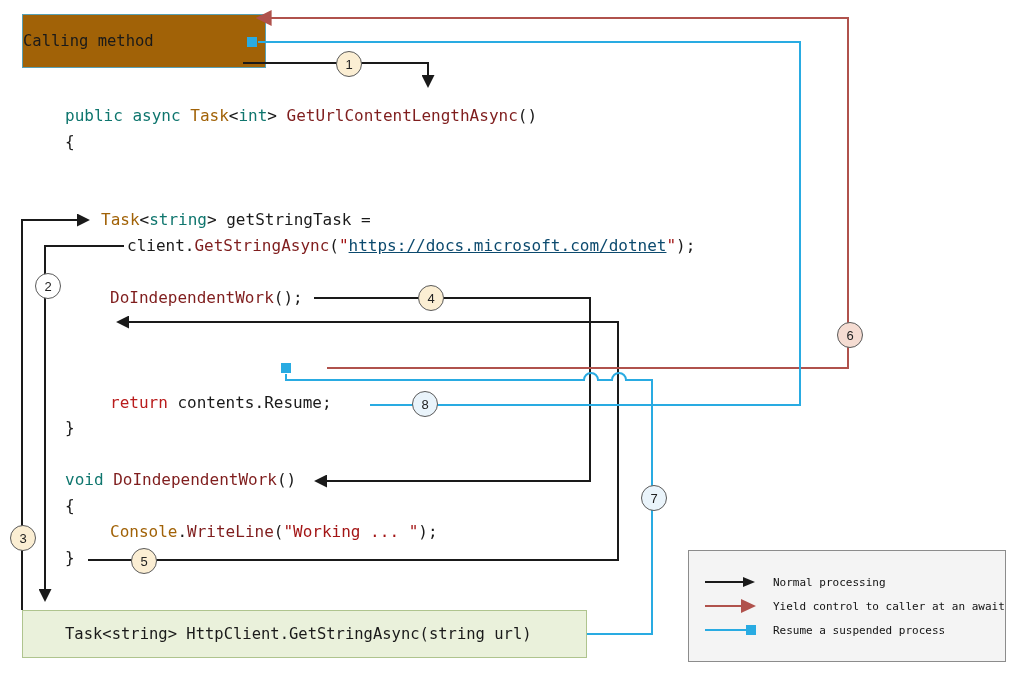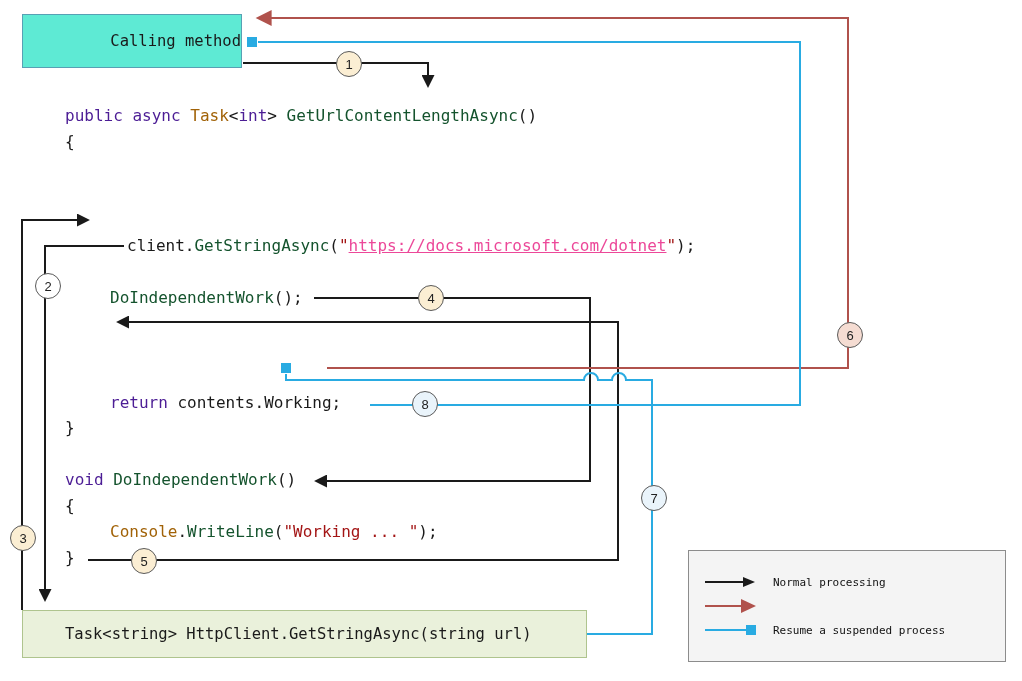--- a/index.html
+++ b/index.html
@@ -1,29 +1,29 @@
 <!DOCTYPE html>
 <html><head>
 <meta charset="utf-8">
 <style>
   html,body{margin:0;padding:0;background:#ffffff;}
   .canvas{position:relative;width:1022px;height:681px;background:#ffffff;
           font-family:"DejaVu Sans Mono",monospace;overflow:hidden;}
 
   .codeline{position:absolute;font-size:16px;line-height:18px;white-space:pre;color:#1a1a1a;z-index:2;}
-  .tok-kw{color:#4c1d95}
+  .tok-kw{color:#0f766e}
   .tok-ty{color:#a16207}
-  .tok-me{color:#14532d}
+  .tok-me{color:#7f1d1d}
   .tok-st{color:#A31515}
-  .tok-ct{color:#4c1d95}
-  .tok-lk{color:#ec4899;text-decoration:underline}
+  .tok-ct{color:#b91c1c}
+  .tok-lk{color:#0c4a6e;text-decoration:underline}
   .tok-pl{color:#1a1a1a}
 
   .box{position:absolute;display:flex;align-items:center;font-size:15.5px;color:#1a1a1a;box-sizing:border-box;z-index:2;}
-  .calling-box{left:22px;top:14px;width:220px;height:54px;background:#5eead4;border:1.5px solid #58A0B4;justify-content:flex-end;}
+  .calling-box{left:22px;top:14px;width:244px;height:54px;background:#a16207;border:1.5px solid #58A0B4;justify-content:flex-start;}
   .bottom-box{left:22px;top:610px;width:565px;height:48px;background:#EAF1DB;border:1.5px solid #AFC48E;padding-left:42px;}
 
   .flow-svg{position:absolute;left:0;top:0;z-index:3;pointer-events:none;}
 
   .step{position:absolute;width:24px;height:24px;border:1px solid #5a5a5a;border-radius:50%;
         display:flex;align-items:center;justify-content:center;
         font-family:"Liberation Sans",sans-serif;font-size:13px;color:#222;z-index:5;background:#fff;}
 
   .legend{position:absolute;left:688px;top:550px;width:318px;height:112px;background:#F4F4F4;
           border:1px solid #8C8C8C;display:flex;flex-direction:column;justify-content:center;
@@ -38,23 +38,24 @@
 
   <div class="box calling-box">
     <span>Calling method</span>
   </div>
   <div class="box bottom-box">
     <span>Task&lt;string&gt; HttpClient.GetStringAsync(string url)</span>
   </div>
 
   <div class="codeline" style="left:65px;top:107px"><span class="tok-kw">public</span><span class="tok-pl"> </span><span class="tok-kw">async</span><span class="tok-pl"> </span><span class="tok-ty">Task</span><span class="tok-pl">&lt;</span><span class="tok-kw">int</span><span class="tok-pl">&gt; </span><span class="tok-me">GetUrlContentLengthAsync</span><span class="tok-pl">()</span></div>
   <div class="codeline" style="left:65px;top:133px"><span class="tok-pl">{</span></div>
+  <div class="codeline" style="left:101px;top:211px"><span class="tok-ty">Task</span><span class="tok-pl">&lt;</span><span class="tok-kw">string</span><span class="tok-pl">&gt; getStringTask =</span></div>
   <div class="codeline" style="left:127px;top:237px"><span class="tok-pl">client.</span><span class="tok-me">GetStringAsync</span><span class="tok-pl">(</span><span class="tok-st">"</span><span class="tok-lk">https://docs.microsoft.com/dotnet</span><span class="tok-st">"</span><span class="tok-pl">);</span></div>
   <div class="codeline" style="left:110px;top:289px"><span class="tok-me">DoIndependentWork</span><span class="tok-pl">();</span></div>
-  <div class="codeline" style="left:110px;top:394px"><span class="tok-ct">return</span><span class="tok-pl"> contents.Working;</span></div>
+  <div class="codeline" style="left:110px;top:394px"><span class="tok-ct">return</span><span class="tok-pl"> contents.Resume;</span></div>
   <div class="codeline" style="left:65px;top:419px"><span class="tok-pl">}</span></div>
   <div class="codeline" style="left:65px;top:471px"><span class="tok-kw">void</span><span class="tok-pl"> </span><span class="tok-me">DoIndependentWork</span><span class="tok-pl">()</span></div>
   <div class="codeline" style="left:65px;top:497px"><span class="tok-pl">{</span></div>
   <div class="codeline" style="left:110px;top:523px"><span class="tok-ty">Console</span><span class="tok-pl">.</span><span class="tok-me">WriteLine</span><span class="tok-pl">(</span><span class="tok-st">"Working ... "</span><span class="tok-pl">);</span></div>
   <div class="codeline" style="left:65px;top:549px"><span class="tok-pl">}</span></div>
 
   <svg class="flow-svg" width="1022" height="681" viewBox="0 0 1022 681">
     <defs>
       <marker id="mBlack" viewBox="0 0 10 10" refX="8.5" refY="5" markerWidth="6.5" markerHeight="6.5" orient="auto">
         <path d="M0 0 L10 5 L0 10 z" fill="#1A1A1A"></path>
@@ -91,20 +92,21 @@
         <line x1="2" y1="7" x2="40" y2="7" stroke="#1A1A1A" stroke-width="2"></line>
         <polygon points="40,2 52,7 40,12" fill="#1A1A1A"></polygon>
       </svg>
       <span class="legend-label">Normal processing</span>
     </div>
     <div class="legend-row">
       <svg width="56" height="16">
         <line x1="2" y1="8" x2="38" y2="8" stroke="#B0524C" stroke-width="2"></line>
         <polygon points="38,1 53,8 38,15" fill="#B0524C"></polygon>
       </svg>
+      <span class="legend-label">Yield control to caller at an await</span>
     </div>
     <div class="legend-row">
       <svg width="56" height="14">
         <line x1="2" y1="7" x2="44" y2="7" stroke="#29ABE2" stroke-width="2"></line>
         <rect x="43" y="2" width="10" height="10" fill="#29ABE2"></rect>
       </svg>
       <span class="legend-label">Resume a suspended process</span>
     </div>
   </div>
 

